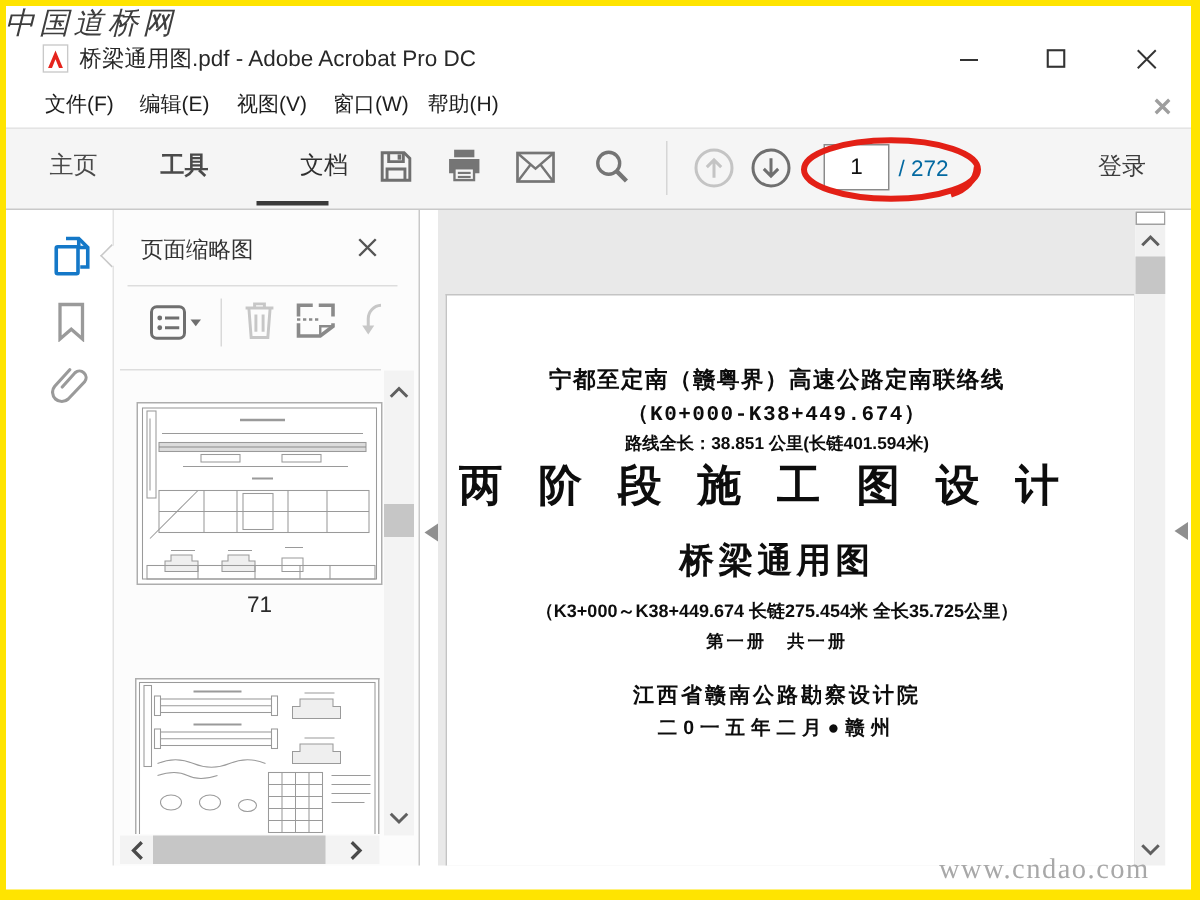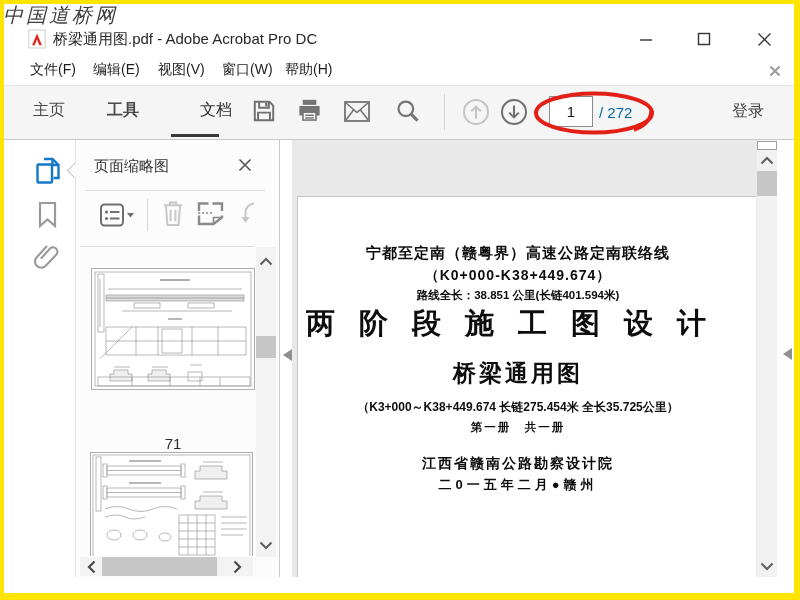--- a/index.html
+++ b/index.html
@@ -60,42 +60,42 @@
   .panel-title{left:94px;top:157px;font-size:15px;color:#333;}
   .panel-close{left:236px;top:156px;width:18px;height:18px;display:flex;align-items:center;justify-content:center;}
   .pdiv1{left:85px;top:190px;width:180px;height:1px;background:#ddd;}
   .ic-options{left:99px;top:202px;}
   .p-sep{left:147px;top:199px;width:1px;height:32px;background:#d9d9d9;}
   .ic-trash{left:161px;top:199px;}
   .ic-crop{left:195px;top:199px;}
   .ic-rotate{left:240px;top:200px;}
   .pdiv2{left:80px;top:246px;width:174px;height:1px;background:#ddd;}
   .thumb1{left:91px;top:268px;width:164px;height:122px;background:#fff;border:1px solid #adadad;cursor:pointer;}
-  .thumb-label{left:91px;top:395px;width:164px;text-align:center;font-size:15px;color:#2b2b2b;margin-top:40px;}
+  .thumb-label{left:91px;top:395px;width:164px;text-align:center;font-size:15px;color:#2b2b2b;}
   .thumb2{left:90px;top:452px;width:163px;height:104px;background:#fff;border:1px solid #adadad;
           border-bottom:none;overflow:hidden;cursor:pointer;}
 
   
   .vtrack{left:256px;top:247px;width:20px;height:310px;background:#f3f3f3;}
   .vs-up{left:259px;top:257px;} .vs-down{left:259px;top:541px;}
   .vs-thumb{left:256px;top:336px;width:20px;height:22px;background:#c6c6c6;}
   .htrack{left:80px;top:557px;width:173px;height:19px;background:#f3f3f3;}
   .hs-left{left:87px;top:560px;} .hs-right{left:233px;top:560px;}
   .hs-thumb{left:102px;top:557px;width:115px;height:19px;background:#c6c6c6;}
 
   .splitter-arrow{left:283px;top:349px;width:0;height:0;border-top:6px solid transparent;
       border-bottom:6px solid transparent;border-right:9px solid #8f8f8f;}
 
   
   .docarea{left:292px;top:140px;width:465px;height:437px;background:#e9e9e9;}
   .page{left:297px;top:196px;width:459px;height:381px;background:#fff;
         border-top:1px solid #c4c4c4;border-left:1px solid #c4c4c4;}
   .pl{position:absolute;left:0;width:440px;text-align:center;color:#0d0d0d;font-weight:bold;white-space:nowrap;}
   .l1{top:47px;font-size:15px;letter-spacing:1px;text-align:center;}
-  .l2{top:70px;font-size:14px;letter-spacing:1px;}
+  .l2{top:70px;font-size:14px;letter-spacing:1px;font-family:Liberation Mono, monospace;}
   .l3{top:91px;font-size:11.5px;}
   .lmain{top:107px;font-size:29px;letter-spacing:24px;}
   .lsub{top:161px;font-size:23px;letter-spacing:3px;}
   .l6{top:202px;font-size:12px;}
   .l7{top:223px;font-size:11.5px;letter-spacing:2px;}
   .l8{top:258px;font-size:14px;letter-spacing:2px;}
   .l9{top:279px;font-size:13px;letter-spacing:4px;}
 
   
   .ds-track{left:757px;top:140px;width:20px;height:437px;background:#f1f1f1;}
@@ -386,14 +386,15 @@
         <polyline points="1.5,1.5 7,7 12.5,1.5" fill="none" stroke="#5f5f5f" stroke-width="2"></polyline>
       </svg>
 
     <div class="abs right-strip"></div>
     <div class="abs right-arrow"></div>
   </div>
 
   
   <div class="frame"></div>
   <div class="abs wm-top">中国道桥网</div>
+  <div class="abs wm-bottom">www.cndao.com</div>
 
 </div>
 
 </body></html>

